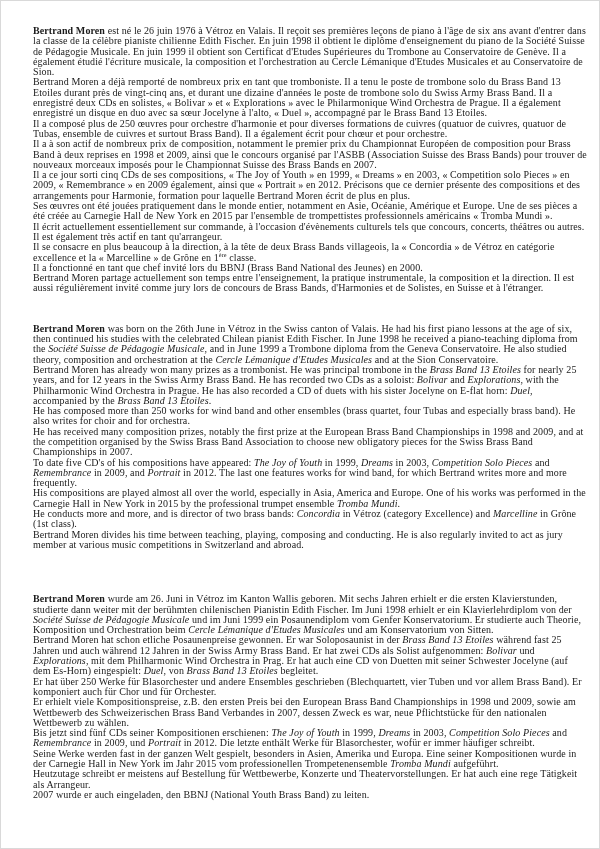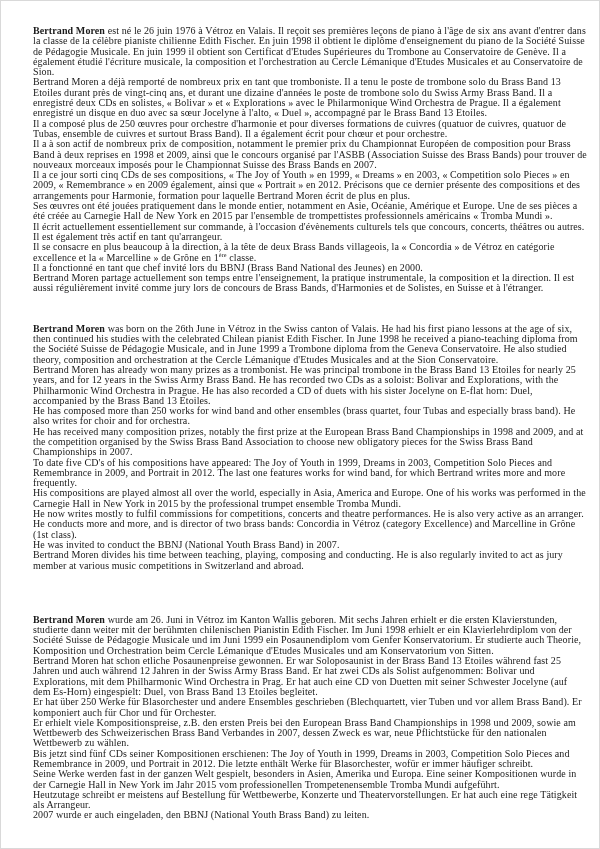--- a/index.html
+++ b/index.html
@@ -27,21 +27,21 @@
     font-size: 10px;
     line-height: 10.3px;
     text-align: left;
     letter-spacing: 0.1px;
   }
   .bio-block { margin: 0 0 30px 0; }
   .bio-block:nth-child(2) { margin-bottom: 44px; }
   .bio-block:last-child { margin-bottom: 0; }
   .para { margin: 0; padding: 0; }
   .b { font-weight: bold; }
-  .i { }
+  .i { font-style: italic; }
   .sup { vertical-align: super; font-size: 0.62em; line-height: 0; }
 </style>
 </head>
 <body>
 
 <div class="page-frame"></div>
 <div class="doc">
     <div class="bio-block">
       <p class="para"><span class="b">Bertrand Moren</span><span> est né le 26 juin 1976 à Vétroz en Valais. Il reçoit ses premières leçons de piano à l'âge de six ans avant d'entrer dans la classe de la célèbre pianiste chilienne Edith Fischer. En juin 1998 il obtient le diplôme d'enseignement du piano de la Société Suisse de Pédagogie Musicale. En juin 1999 il obtient son Certificat d'Etudes Supérieures du Trombone au Conservatoire de Genève. Il a également étudié l'écriture musicale, la composition et l'orchestration au Cercle Lémanique d'Etudes Musicales et au Conservatoire de Sion.</span></p>
       <p class="para"><span>Bertrand Moren a déjà remporté de nombreux prix en tant que tromboniste. Il a tenu le poste de trombone solo du Brass Band 13 Etoiles durant près de vingt-cinq ans, et durant une dizaine d'années le poste de trombone solo du Swiss Army Brass Band. Il a enregistré deux CDs en solistes, « Bolivar » et « Explorations » avec le Philarmonique Wind Orchestra de Prague. Il a également enregistré un disque en duo avec sa sœur Jocelyne à l'alto, « Duel », accompagné par le Brass Band 13 Etoiles.</span></p>
@@ -54,23 +54,21 @@
       <p class="para"><span>Il a fonctionné en tant que chef invité lors du BBNJ (Brass Band National des Jeunes) en 2000.</span></p>
       <p class="para"><span>Bertrand Moren partage actuellement son temps entre l'enseignement, la pratique instrumentale, la composition et la direction. Il est aussi régulièrement invité comme jury lors de concours de Brass Bands, d'Harmonies et de Solistes, en Suisse et à l'étranger.</span></p>
     </div>
     <div class="bio-block">
       <p class="para"><span class="b">Bertrand Moren</span><span> was born on the 26th June in Vétroz in the Swiss canton of Valais. He had his first piano lessons at the age of six, then continued his studies with the celebrated Chilean pianist Edith Fischer. In June 1998 he received a piano-teaching diploma from the </span><span class="i">Société Suisse de Pédagogie Musicale</span><span>, and in June 1999 a Trombone diploma from the Geneva Conservatoire. He also studied theory, composition and orchestration at the </span><span class="i">Cercle Lémanique d'Etudes Musicales</span><span> and at the Sion Conservatoire.</span></p>
       <p class="para"><span>Bertrand Moren has already won many prizes as a trombonist. He was principal trombone in the </span><span class="i">Brass Band 13 Etoiles</span><span> for nearly 25 years, and for 12 years in the Swiss Army Brass Band. He has recorded two CDs as a soloist: </span><span class="i">Bolivar</span><span> and </span><span class="i">Explorations</span><span>, with the Philharmonic Wind Orchestra in Prague. He has also recorded a CD of duets with his sister Jocelyne on E-flat horn: </span><span class="i">Duel</span><span>, accompanied by the </span><span class="i">Brass Band 13 Etoiles</span><span>.</span></p>
       <p class="para"><span>He has composed more than 250 works for wind band and other ensembles (brass quartet, four Tubas and especially brass band). He also writes for choir and for orchestra.</span></p>
       <p class="para"><span>He has received many composition prizes, notably the first prize at the European Brass Band Championships in 1998 and 2009, and at the competition organised by the Swiss Brass Band Association to choose new obligatory pieces for the Swiss Brass Band Championships in 2007.</span></p>
       <p class="para"><span>To date five CD's of his compositions have appeared: </span><span class="i">The Joy of Youth</span><span> in 1999, </span><span class="i">Dreams</span><span> in 2003, </span><span class="i">Competition Solo Pieces</span><span> and </span><span class="i">Remembrance</span><span> in 2009, and </span><span class="i">Portrait</span><span> in 2012. The last one features works for wind band, for which Bertrand writes more and more frequently.</span></p>
       <p class="para"><span>His compositions are played almost all over the world, especially in Asia, America and Europe. One of his works was performed in the Carnegie Hall in New York in 2015 by the professional trumpet ensemble </span><span class="i">Tromba Mundi</span><span>.</span></p>
-      <p class="para"><span>He now writes mostly to fulfil commissions for competitions, concerts and theatre performances. He is also very active as an arranger.</span></p>
       <p class="para"><span>He conducts more and more, and is director of two brass bands: </span><span class="i">Concordia</span><span> in Vétroz (category Excellence) and </span><span class="i">Marcelline</span><span> in Grône (1st class).</span></p>
-      <p class="para"><span>He was invited to conduct the BBNJ (National Youth Brass Band) in 2007.</span></p>
       <p class="para"><span>Bertrand Moren divides his time between teaching, playing, composing and conducting. He is also regularly invited to act as jury member at various music competitions in Switzerland and abroad.</span></p>
     </div>
     <div class="bio-block">
       <p class="para"><span class="b">Bertrand Moren</span><span> wurde am 26. Juni in Vétroz im Kanton Wallis geboren. Mit sechs Jahren erhielt er die ersten Klavierstunden, studierte dann weiter mit der berühmten chilenischen Pianistin Edith Fischer. Im Juni 1998 erhielt er ein Klavierlehrdiplom von der </span><span class="i">Société Suisse de Pédagogie Musicale</span><span> und im Juni 1999 ein Posaunendiplom vom Genfer Konservatorium. Er studierte auch Theorie, Komposition und Orchestration beim </span><span class="i">Cercle Lémanique d'Etudes Musicales</span><span> und am Konservatorium von Sitten.</span></p>
       <p class="para"><span>Bertrand Moren hat schon etliche Posaunenpreise gewonnen. Er war Soloposaunist in der </span><span class="i">Brass Band 13 Etoiles</span><span> während fast 25 Jahren und auch während 12 Jahren in der Swiss Army Brass Band. Er hat zwei CDs als Solist aufgenommen: </span><span class="i">Bolivar</span><span> und </span><span class="i">Explorations</span><span>, mit dem Philharmonic Wind Orchestra in Prag. Er hat auch eine CD von Duetten mit seiner Schwester Jocelyne (auf dem Es-Horn) eingespielt: </span><span class="i">Duel</span><span>, von </span><span class="i">Brass Band 13 Etoiles</span><span> begleitet.</span></p>
       <p class="para"><span>Er hat über 250 Werke für Blasorchester und andere Ensembles geschrieben (Blechquartett, vier Tuben und vor allem Brass Band). Er komponiert auch für Chor und für Orchester.</span></p>
       <p class="para"><span>Er erhielt viele Kompositionspreise, z.B. den ersten Preis bei den European Brass Band Championships in 1998 und 2009, sowie am Wettbewerb des Schweizerischen Brass Band Verbandes in 2007, dessen Zweck es war, neue Pflichtstücke für den nationalen Wettbewerb zu wählen.</span></p>
       <p class="para"><span>Bis jetzt sind fünf CDs seiner Kompositionen erschienen: </span><span class="i">The Joy of Youth</span><span> in 1999, </span><span class="i">Dreams</span><span> in 2003, </span><span class="i">Competition Solo Pieces</span><span> and </span><span class="i">Remembrance</span><span> in 2009, und </span><span class="i">Portrait</span><span> in 2012. Die letzte enthält Werke für Blasorchester, wofür er immer häufiger schreibt.</span></p>
       <p class="para"><span>Seine Werke werden fast in der ganzen Welt gespielt, besonders in Asien, Amerika und Europa. Eine seiner Kompositionen wurde in der Carnegie Hall in New York im Jahr 2015 vom professionellen Trompetenensemble </span><span class="i">Tromba Mundi</span><span> aufgeführt.</span></p>
       <p class="para"><span>Heutzutage schreibt er meistens auf Bestellung für Wettbewerbe, Konzerte und Theatervorstellungen. Er hat auch eine rege Tätigkeit als Arrangeur.</span></p>

